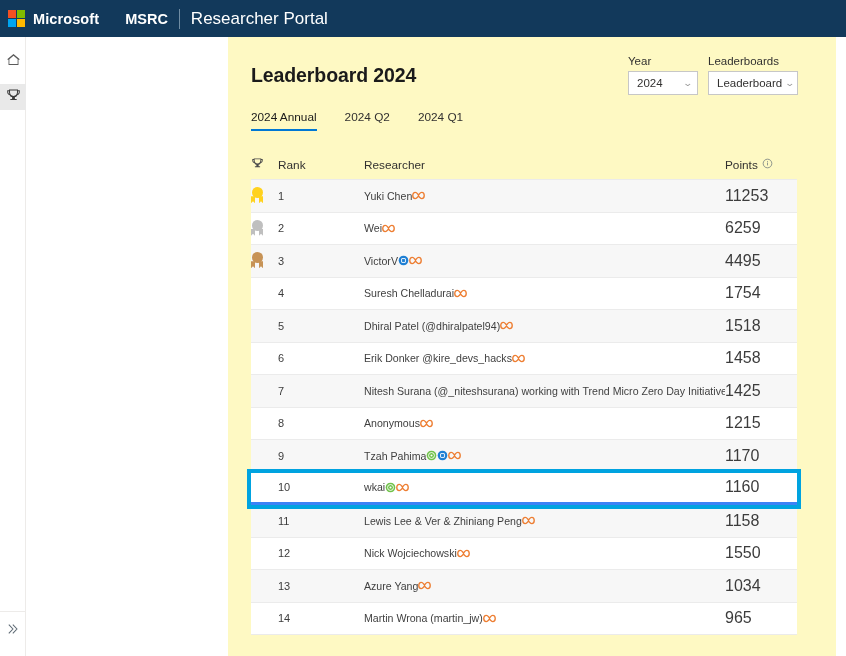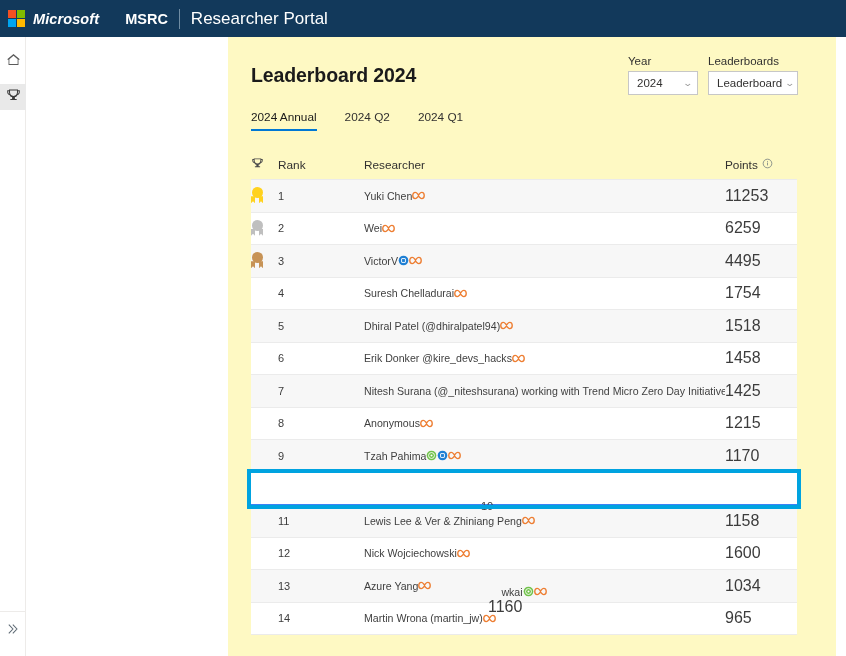--- a/index.html
+++ b/index.html
@@ -37,21 +37,20 @@
   .sq-g { background: #7FBA00; }
   .sq-b { background: #00A4EF; }
   .sq-y { background: #FFB900; }
 
   #ms-word {
     font-size: 14.5px;
     font-weight: 600;
     margin-left: 8px;
     letter-spacing: .1px;
     white-space: nowrap;
-    font-style: italic;
   }
   #msrc-word {
     font-size: 14.5px;
     font-weight: 600;
     margin-left: 26px;
     white-space: nowrap;
   }
   #nav-divider {
     width: 1px;
     height: 20px;
@@ -224,22 +223,21 @@
     overflow: hidden;
   }
   .res-name { color: #3f3f3f; }
 
   
   .trow.highlight {
     outline: 4px solid #00A3E0;
     outline-offset: 0px;
     background: #ffffff;
     z-index: 3;
-    border-bottom: 1px solid #3b82f6;
-    flex-direction: column;
+    border-bottom: 3px solid #3b82f6;
   }
 
   
   .badge { display: inline-flex; align-items: center; line-height: 1; flex: 0 0 auto; }
   .badge-inf { color: #ED7D31; font-size: 12px; font-weight: 700; letter-spacing: -1px; }
 
   
   .medal { position: relative; width: 13px; height: 17px; }
   .medal .disc {
     position: absolute; top: 0; left: 1px;
@@ -558,21 +556,21 @@
           <div class="c-res">
             <div class="researcher-cell">
               <span class="res-name">Nick Wojciechowski</span>
               <span class="badge badge-inf">
                 <svg width="13" height="9" viewBox="0 0 20 12">
                   <path d="M5 1.2C2.8 1.2 1.2 3 1.2 6S2.8 10.8 5 10.8c1.6 0 2.7-1 3.6-2.2L10 6.7l1.4 1.9c.9 1.2 2 2.2 3.6 2.2 2.2 0 3.8-1.8 3.8-4.8S17.2 1.2 15 1.2c-1.6 0-2.7 1-3.6 2.2L10 5.3 8.6 3.4C7.7 2.2 6.6 1.2 5 1.2z" fill="none" stroke="#ED7D31" stroke-width="2.1"></path>
                 </svg>
               </span>
             </div>
           </div>
-          <div class="c-pts">1600</div>
+          <div class="c-pts">1550</div>
         </div>
         <div class="trow alt">
           <div class="c-medal"></div>
           <div class="c-rank">13</div>
           <div class="c-res">
             <div class="researcher-cell">
               <span class="res-name">Azure Yang</span>
               <span class="badge badge-inf">
                 <svg width="13" height="9" viewBox="0 0 20 12">
                   <path d="M5 1.2C2.8 1.2 1.2 3 1.2 6S2.8 10.8 5 10.8c1.6 0 2.7-1 3.6-2.2L10 6.7l1.4 1.9c.9 1.2 2 2.2 3.6 2.2 2.2 0 3.8-1.8 3.8-4.8S17.2 1.2 15 1.2c-1.6 0-2.7 1-3.6 2.2L10 5.3 8.6 3.4C7.7 2.2 6.6 1.2 5 1.2z" fill="none" stroke="#ED7D31" stroke-width="2.1"></path>

